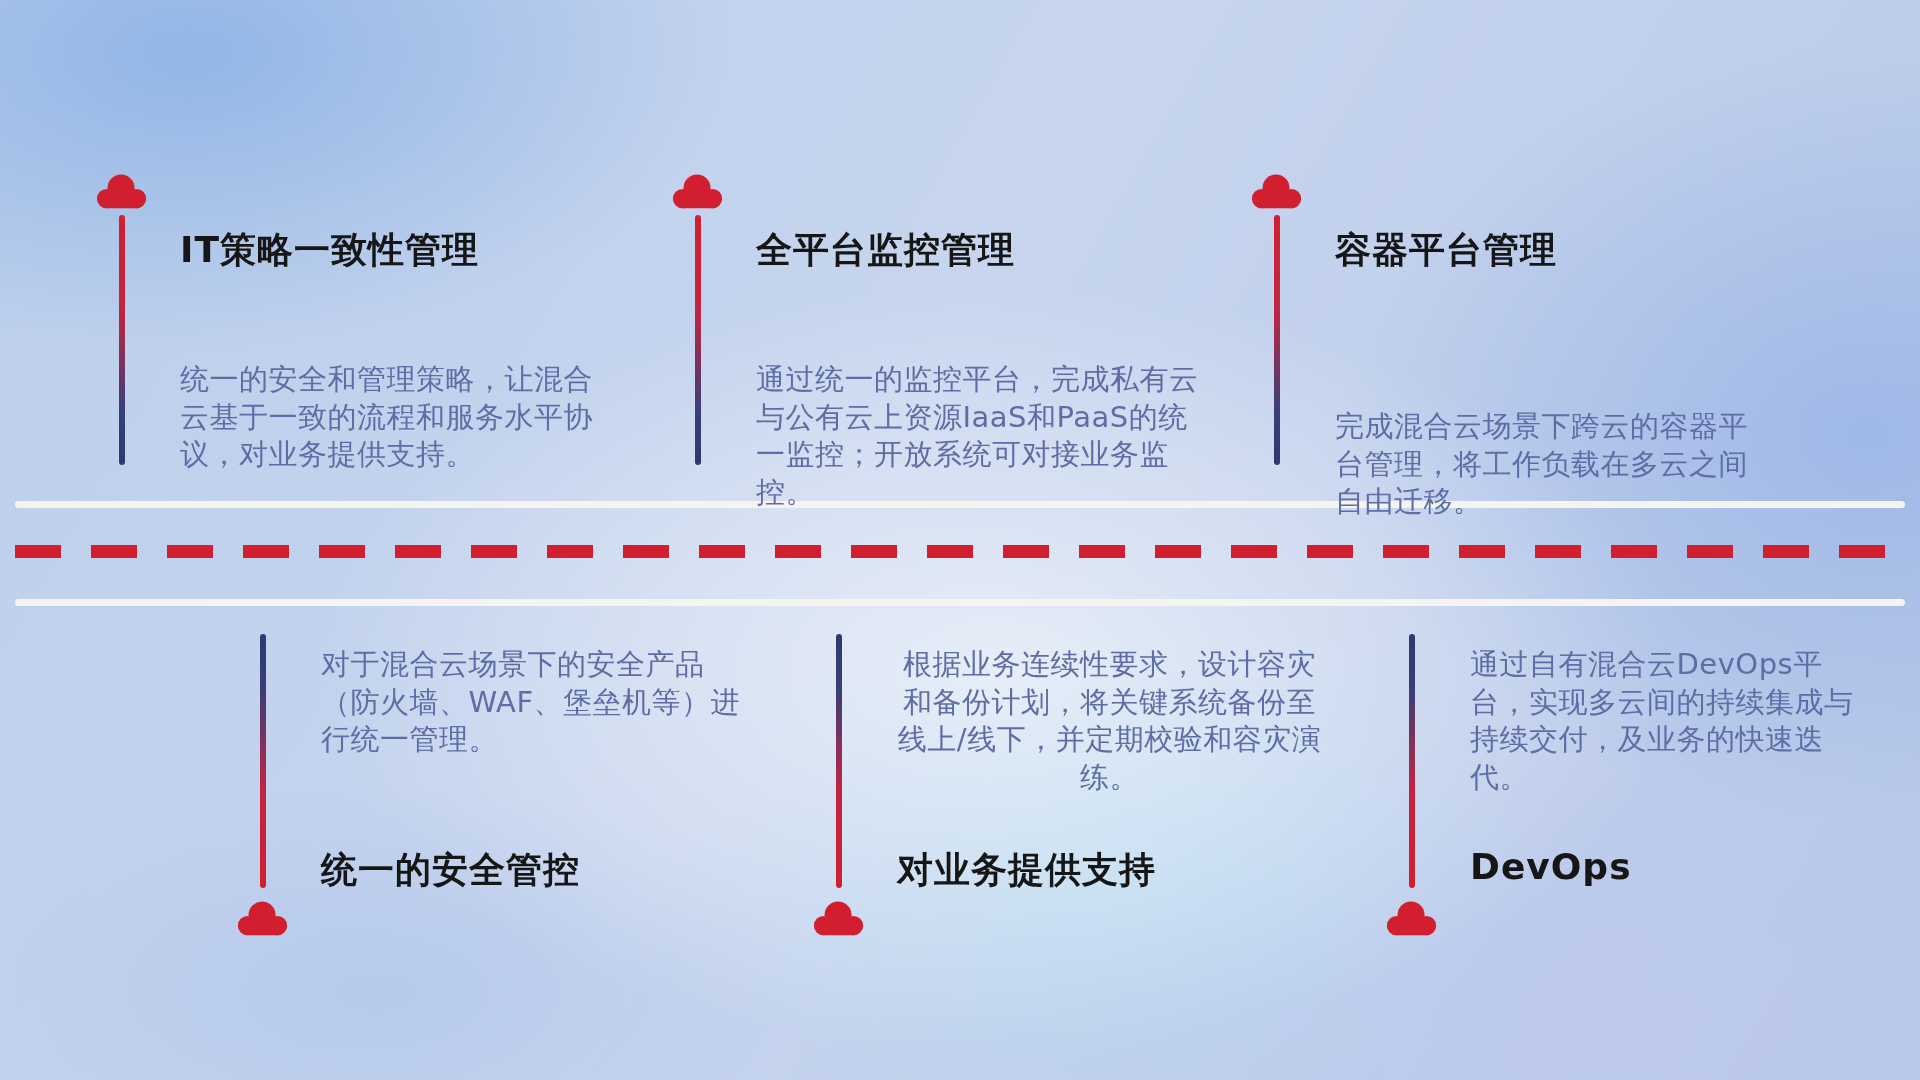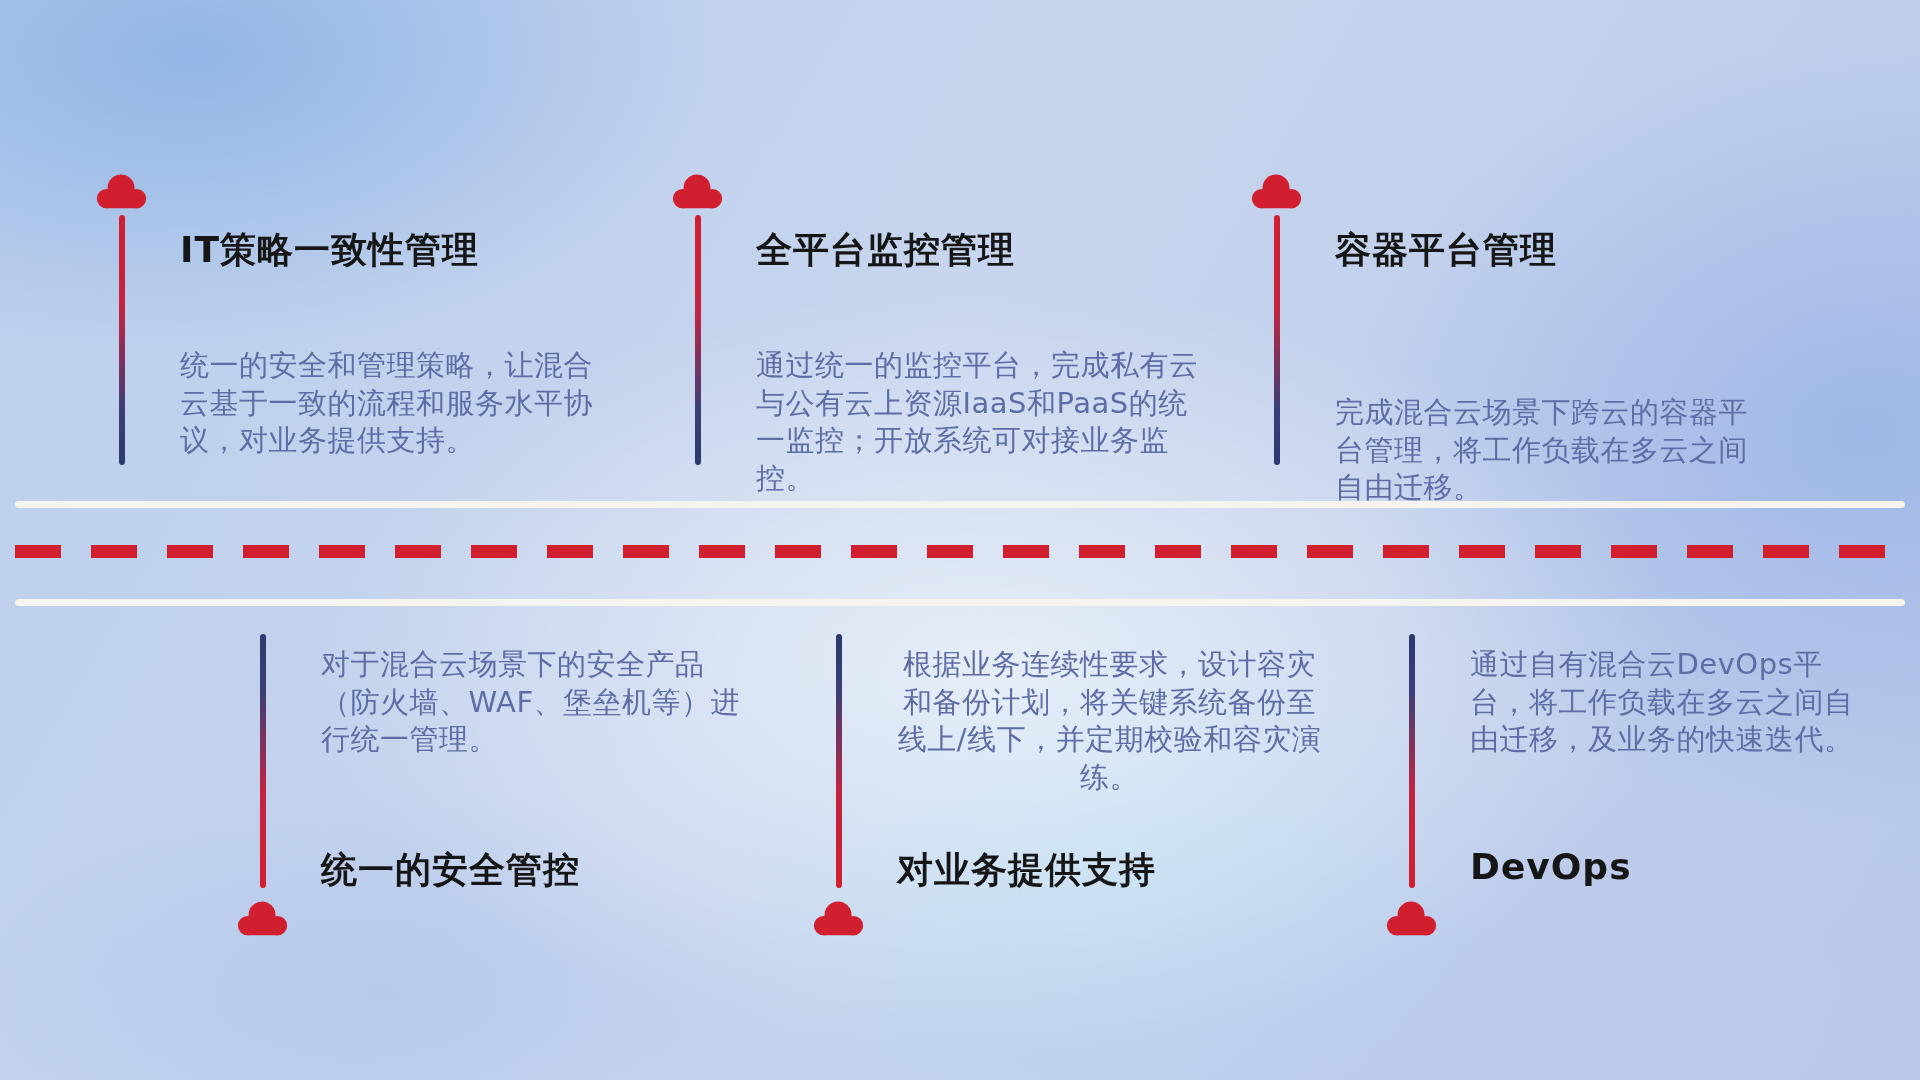--- a/index.html
+++ b/index.html
@@ -92,21 +92,21 @@
   .item.bottom .title { top: 212px; }
 
   .desc {
     position: absolute;
     left: 58px;
     font-size: 29px;
     line-height: 1.3;
     color: #5e6da6;
     letter-spacing: 0.5px;
   }
-  .item.top .desc { top: 178px; }
+  .item.top .desc { top: 192px; }
   .item.bottom .desc { top: 12px; }
   .item.t1 .desc { width: 425px; }
   .item.t2 .desc { width: 455px; }
   .item.t3 .desc { width: 425px; margin-top: 47px; }
   .item.b1 .desc { width: 425px; }
   .item.b2 .desc { width: 425px; text-align: center; }
   .item.b3 .desc { width: 405px; }
 </style>
 </head>
 <body>
@@ -170,20 +170,20 @@
     <div class="vline"></div>
     <div class="desc">根据业务连续性要求，设计容灾和备份计划，将关键系统备份至线上/线下，并定期校验和容灾演练。</div>
     <div class="title">对业务提供支持</div>
     <svg class="cloud">
         <use href="#cloud-shape"></use>
       </svg>
   </div>
 
   <div class="item bottom b3">
     <div class="vline"></div>
-    <div class="desc">通过自有混合云DevOps平台，将工作负载在多云之间自由迁移，及业务的快速迭代。</div>
+    <div class="desc">通过自有混合云DevOps平台，实现多云间的持续集成与持续交付，及业务的快速迭代。</div>
     <div class="title">DevOps</div>
     <svg class="cloud">
         <use href="#cloud-shape"></use>
       </svg>
   </div>
 
 </div>
 
 </body></html>

